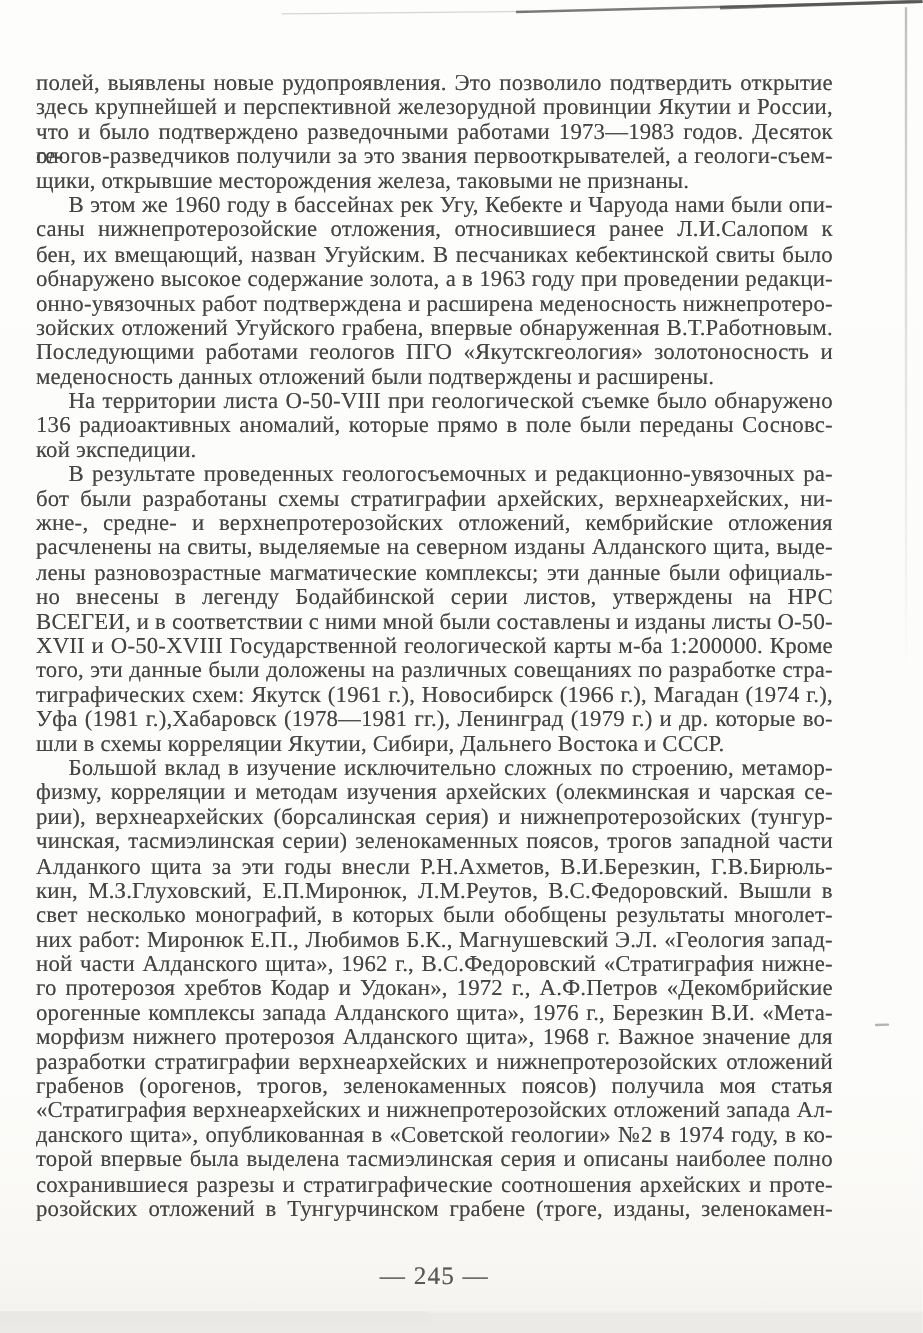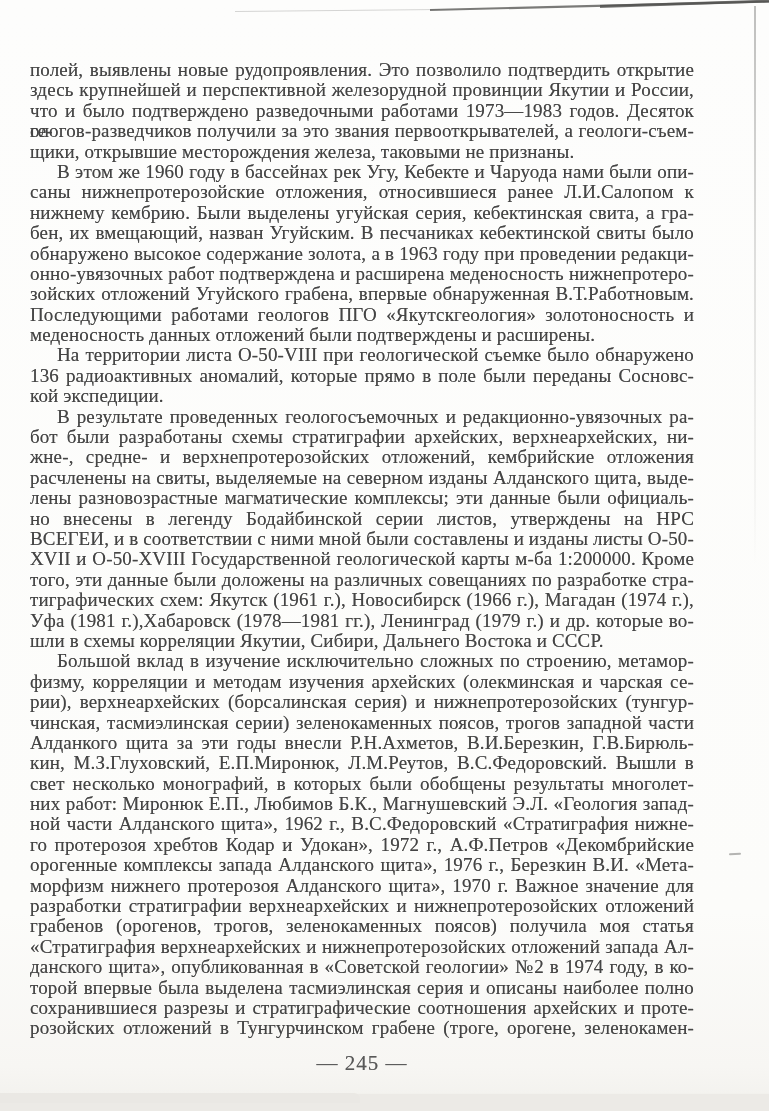--- a/index.html
+++ b/index.html
@@ -101,21 +101,20 @@
   <div class="scan-right-line"></div>
 
   <div class="text-block">
       <div class="line">полей, выявлены новые рудопроявления. Это позволило подтвердить открытие</div>
       <div class="line">здесь крупнейшей и перспективной железорудной провинции Якутии и России,</div>
       <div class="line">что и было подтверждено разведочными работами 1973—1983 годов. Десяток ге-</div>
       <div class="line">ологов-разведчиков получили за это звания первооткрывателей, а геологи-съем-</div>
       <div class="line lastline">щики, открывшие месторождения железа, таковыми не признаны.</div>
       <div class="line indent">В этом же 1960 году в бассейнах рек Угу, Кебекте и Чаруода нами были опи-</div>
       <div class="line">саны нижнепротерозойские отложения, относившиеся ранее Л.И.Салопом к</div>
-      <div class="line">нижнему кембрию. Были выделены угуйская серия, кебектинская свита, а гра-</div>
       <div class="line">бен, их вмещающий, назван Угуйским. В песчаниках кебектинской свиты было</div>
       <div class="line">обнаружено высокое содержание золота, а в 1963 году при проведении редакци-</div>
       <div class="line">онно-увязочных работ подтверждена и расширена меденосность нижнепротеро-</div>
       <div class="line">зойских отложений Угуйского грабена, впервые обнаруженная В.Т.Работновым.</div>
       <div class="line">Последующими работами геологов ПГО «Якутскгеология» золотоносность и</div>
       <div class="line lastline">меденосность данных отложений были подтверждены и расширены.</div>
       <div class="line indent">На территории листа О-50-VIII при геологической съемке было обнаружено</div>
       <div class="line">136 радиоактивных аномалий, которые прямо в поле были переданы Сосновс-</div>
       <div class="line lastline">кой экспедиции.</div>
       <div class="line indent">В результате проведенных геологосъемочных и редакционно-увязочных ра-</div>
@@ -134,28 +133,28 @@
       <div class="line">физму, корреляции и методам изучения архейских (олекминская и чарская се-</div>
       <div class="line">рии), верхнеархейских (борсалинская серия) и нижнепротерозойских (тунгур-</div>
       <div class="line">чинская, тасмиэлинская серии) зеленокаменных поясов, трогов западной части</div>
       <div class="line">Алданкого щита за эти годы внесли Р.Н.Ахметов, В.И.Березкин, Г.В.Бирюль-</div>
       <div class="line">кин, М.З.Глуховский, Е.П.Миронюк, Л.М.Реутов, В.С.Федоровский. Вышли в</div>
       <div class="line">свет несколько монографий, в которых были обобщены результаты многолет-</div>
       <div class="line">них работ: Миронюк Е.П., Любимов Б.К., Магнушевский Э.Л. «Геология запад-</div>
       <div class="line">ной части Алданского щита», 1962 г., В.С.Федоровский «Стратиграфия нижне-</div>
       <div class="line">го протерозоя хребтов Кодар и Удокан», 1972 г., А.Ф.Петров «Декомбрийские</div>
       <div class="line">орогенные комплексы запада Алданского щита», 1976 г., Березкин В.И. «Мета-</div>
-      <div class="line">морфизм нижнего протерозоя Алданского щита», 1970 г. Важное значение для</div>
+      <div class="line">морфизм нижнего протерозоя Алданского щита», 1968 г. Важное значение для</div>
       <div class="line">разработки стратиграфии верхнеархейских и нижнепротерозойских отложений</div>
       <div class="line">грабенов (орогенов, трогов, зеленокаменных поясов) получила моя статья</div>
       <div class="line">«Стратиграфия верхнеархейских и нижнепротерозойских отложений запада Ал-</div>
       <div class="line">данского щита», опубликованная в «Советской геологии» №2 в 1974 году, в ко-</div>
       <div class="line">торой впервые была выделена тасмиэлинская серия и описаны наиболее полно</div>
       <div class="line">сохранившиеся разрезы и стратиграфические соотношения архейских и проте-</div>
-      <div class="line">розойских отложений в Тунгурчинском грабене (троге, орогене, зеленокамен-</div>
+      <div class="line">розойских отложений в Тунгурчинском грабене (троге, изданы, зеленокамен-</div>
     </div>
 
   <div class="page-number">— 245 —</div>
 
   <div class="scan-stray-dash"></div>
 
   <div class="scan-bottom-band"></div>
   <div class="scan-bottom-band-left"></div>
 
 </div>

